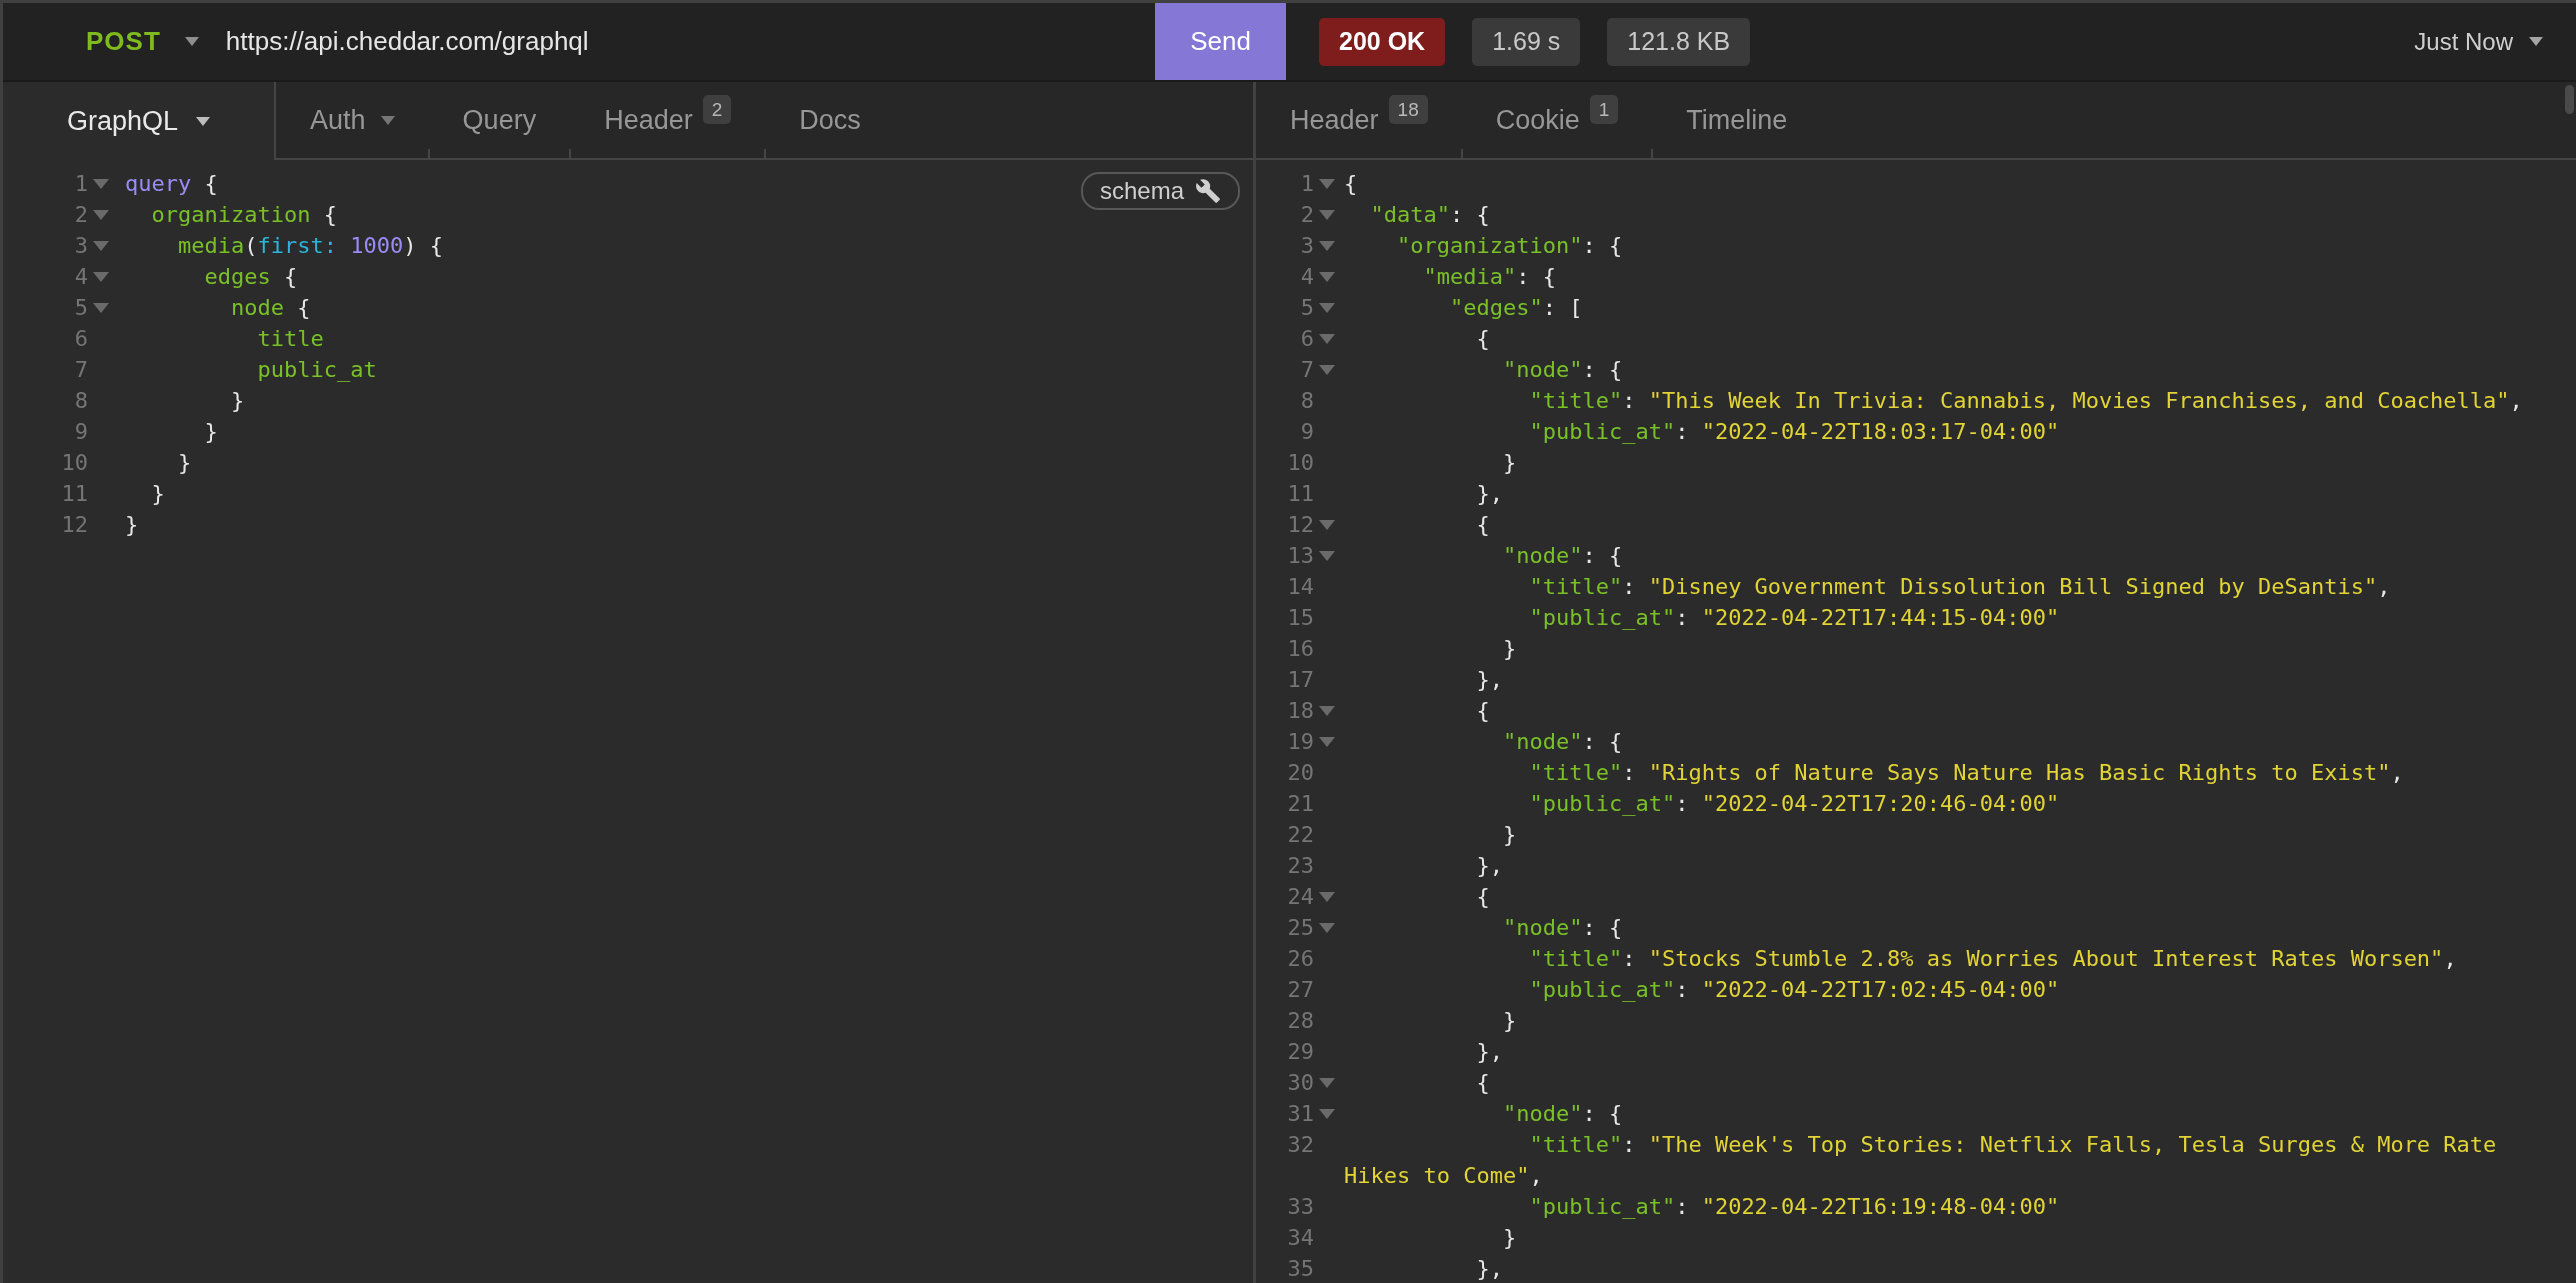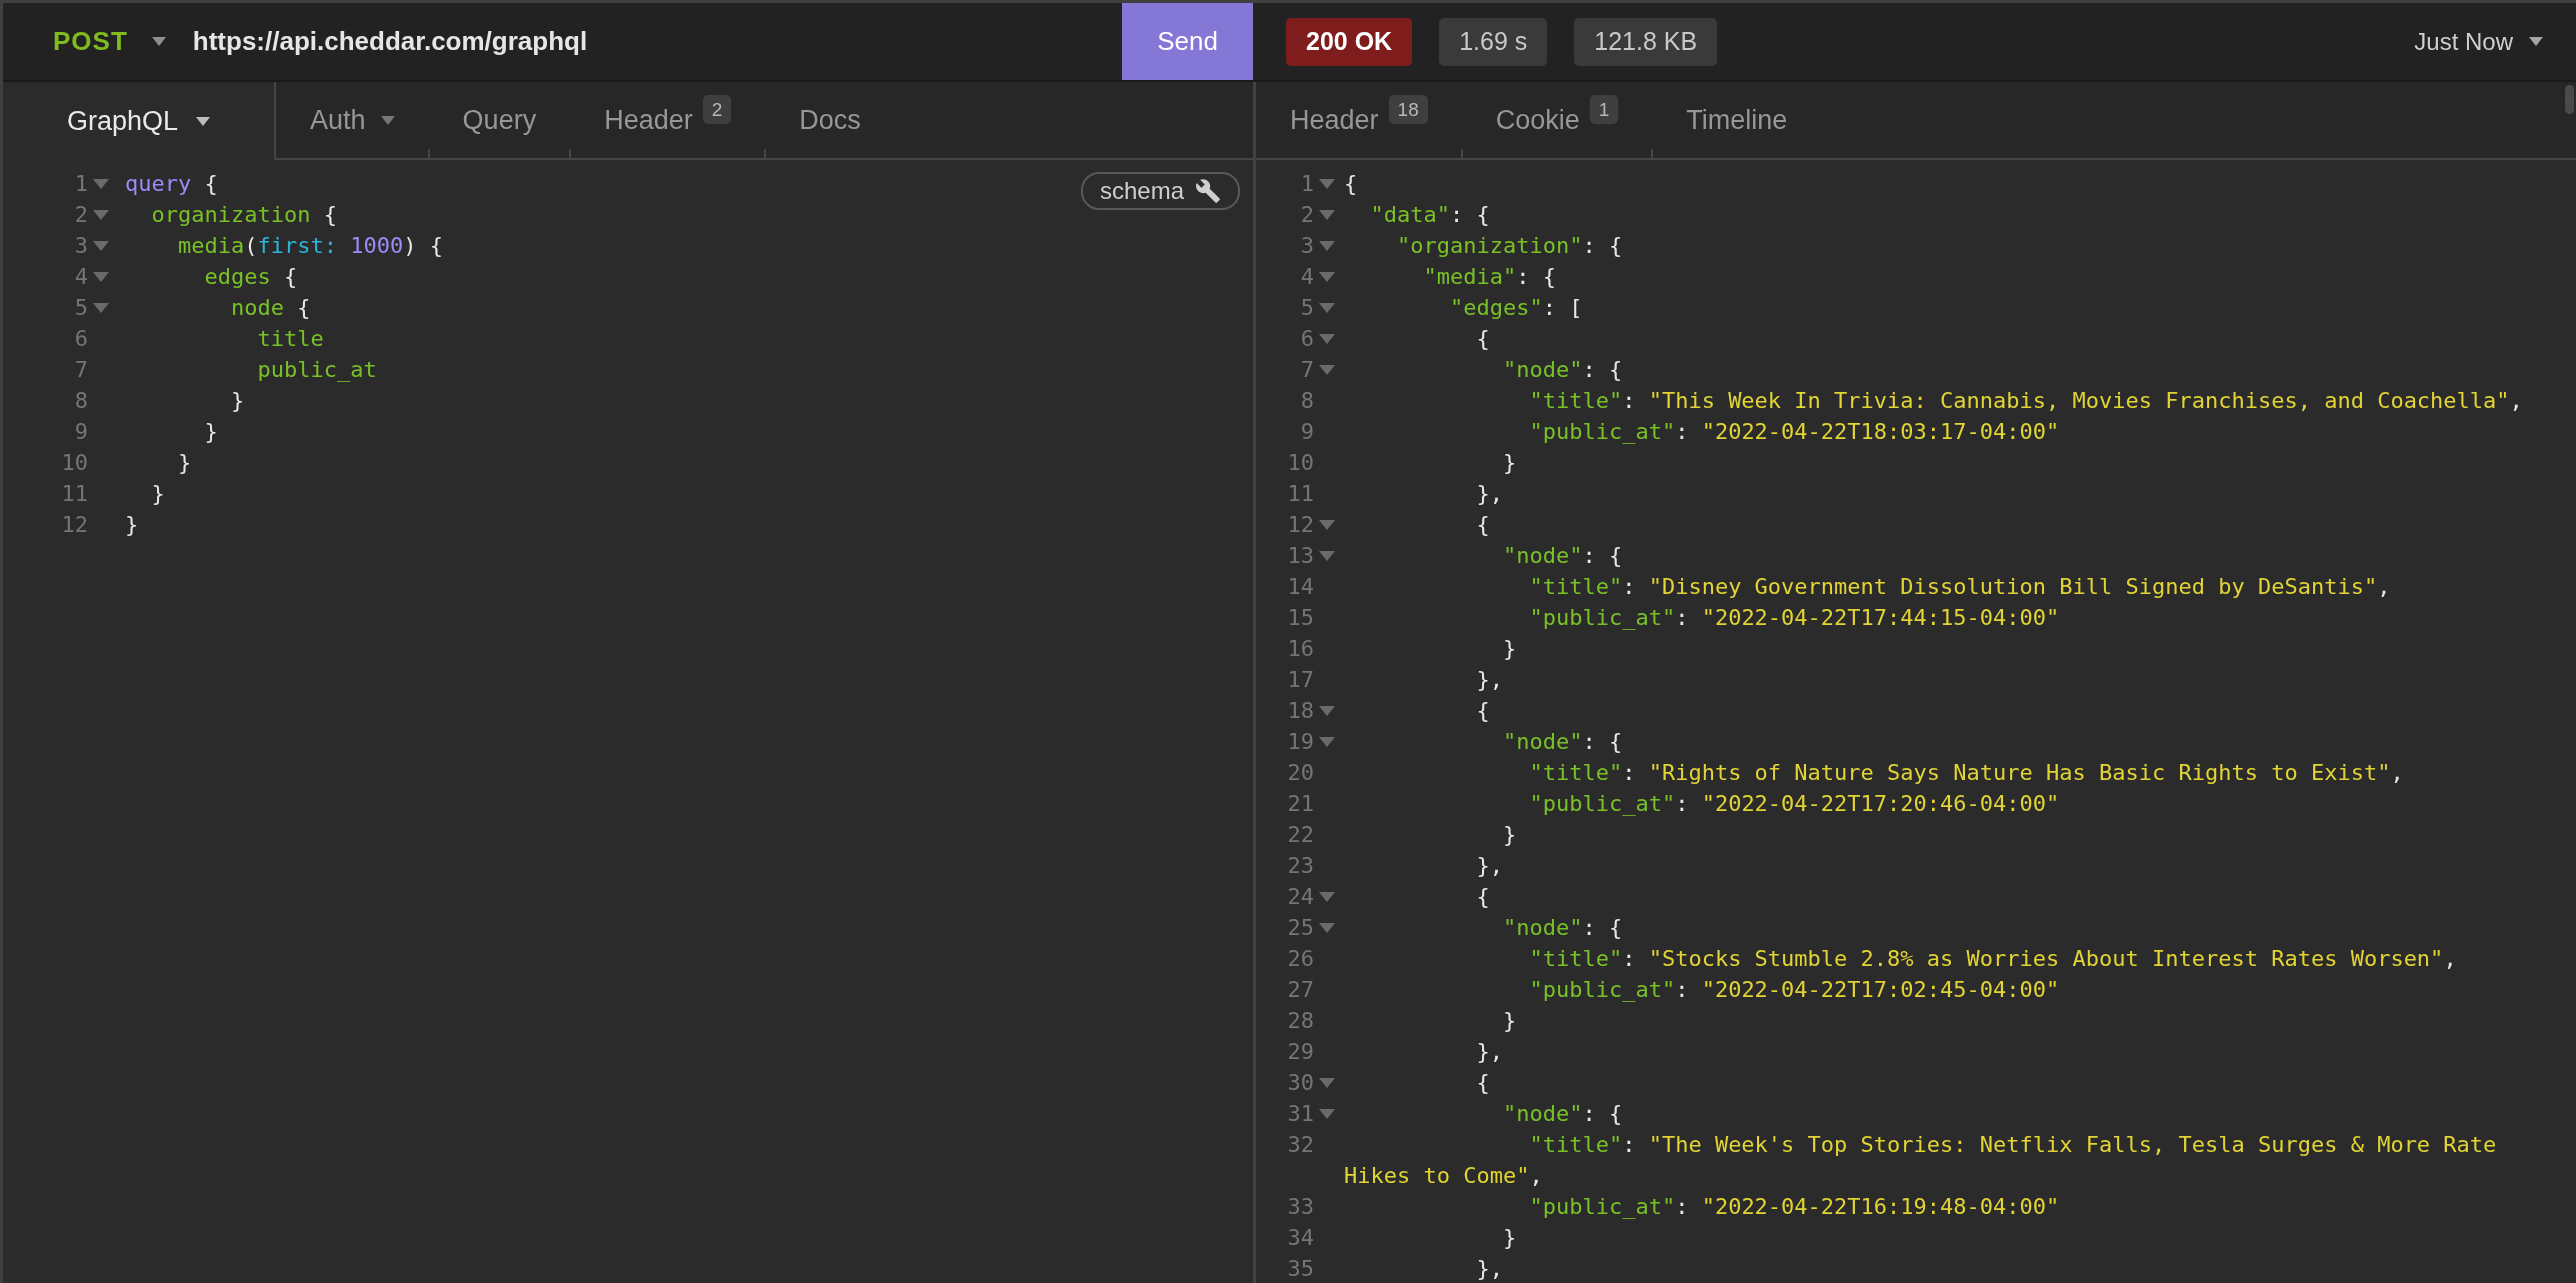--- a/index.html
+++ b/index.html
@@ -8,27 +8,27 @@
     width:2576px; height:1283px;
     background:#2b2b2b;
     border-top:3px solid #404040;
     border-left:3px solid #404040;
     display:flex; flex-direction:column;
     font-family:"Liberation Sans", sans-serif;
     overflow:hidden;
     color:#e6e6e6;
   }
   
-  .topbar{ height:79px; flex:none; background:#222222; display:flex; border-bottom:2px solid #1a1a1a; }
+  .topbar{ height:79px; flex:none; background:#222222; display:flex; border-bottom:2px solid #1a1a1a;padding-left:33px; }
   .topbar-left{ width:1250px; flex:none; display:flex; align-items:center; }
   .method{ margin-left:50px; color:#7fbb1f; font-weight:700; font-size:26px; letter-spacing:1px; display:flex; align-items:center; cursor:pointer; }
   .caret{ width:0; height:0; border-left:9px solid transparent; border-right:9px solid transparent; border-top:11px solid currentColor; display:inline-block; }
   .caret.sm{ border-left-width:7px; border-right-width:7px; border-top-width:9px; }
   .method .caret{ color:#8f8f8f; margin-left:24px; }
-  .url{ margin-left:27px; font-size:26px; color:#e6e6e6; font-weight:700; white-space:nowrap; }
+  .url{ margin-left:27px; font-size:26px; color:#e6e6e6; font-weight:400; white-space:nowrap; }
   .send{ margin-left:auto; width:131px; height:100%; background:#8477d6; color:#ffffff; font-size:26px; display:flex; align-items:center; justify-content:center; border:none; cursor:pointer; font-family:inherit; }
   .topbar-right{ flex:1; display:flex; align-items:center; padding-right:33px; min-width:0; }
   .badge{ height:48px; display:flex; align-items:center; border-radius:5px; font-size:25px; white-space:nowrap; }
   .badge.ok{ background:#7f1d1d; color:#fff; font-weight:700; padding:0 20px; margin-left:33px; }
   .badge.gray{ background:#3a3a3a; color:#c9c9c9; padding:0 20px; margin-left:27px; }
   .when{ margin-left:auto; color:#cfcfcf; font-size:24px; display:flex; align-items:center; cursor:pointer; }
   .when .caret{ color:#a5a5a5; margin-left:16px; }
   
   .main{ flex:1; display:flex; min-height:0; }
   .pane{ display:flex; flex-direction:column; position:relative; min-width:0; }

